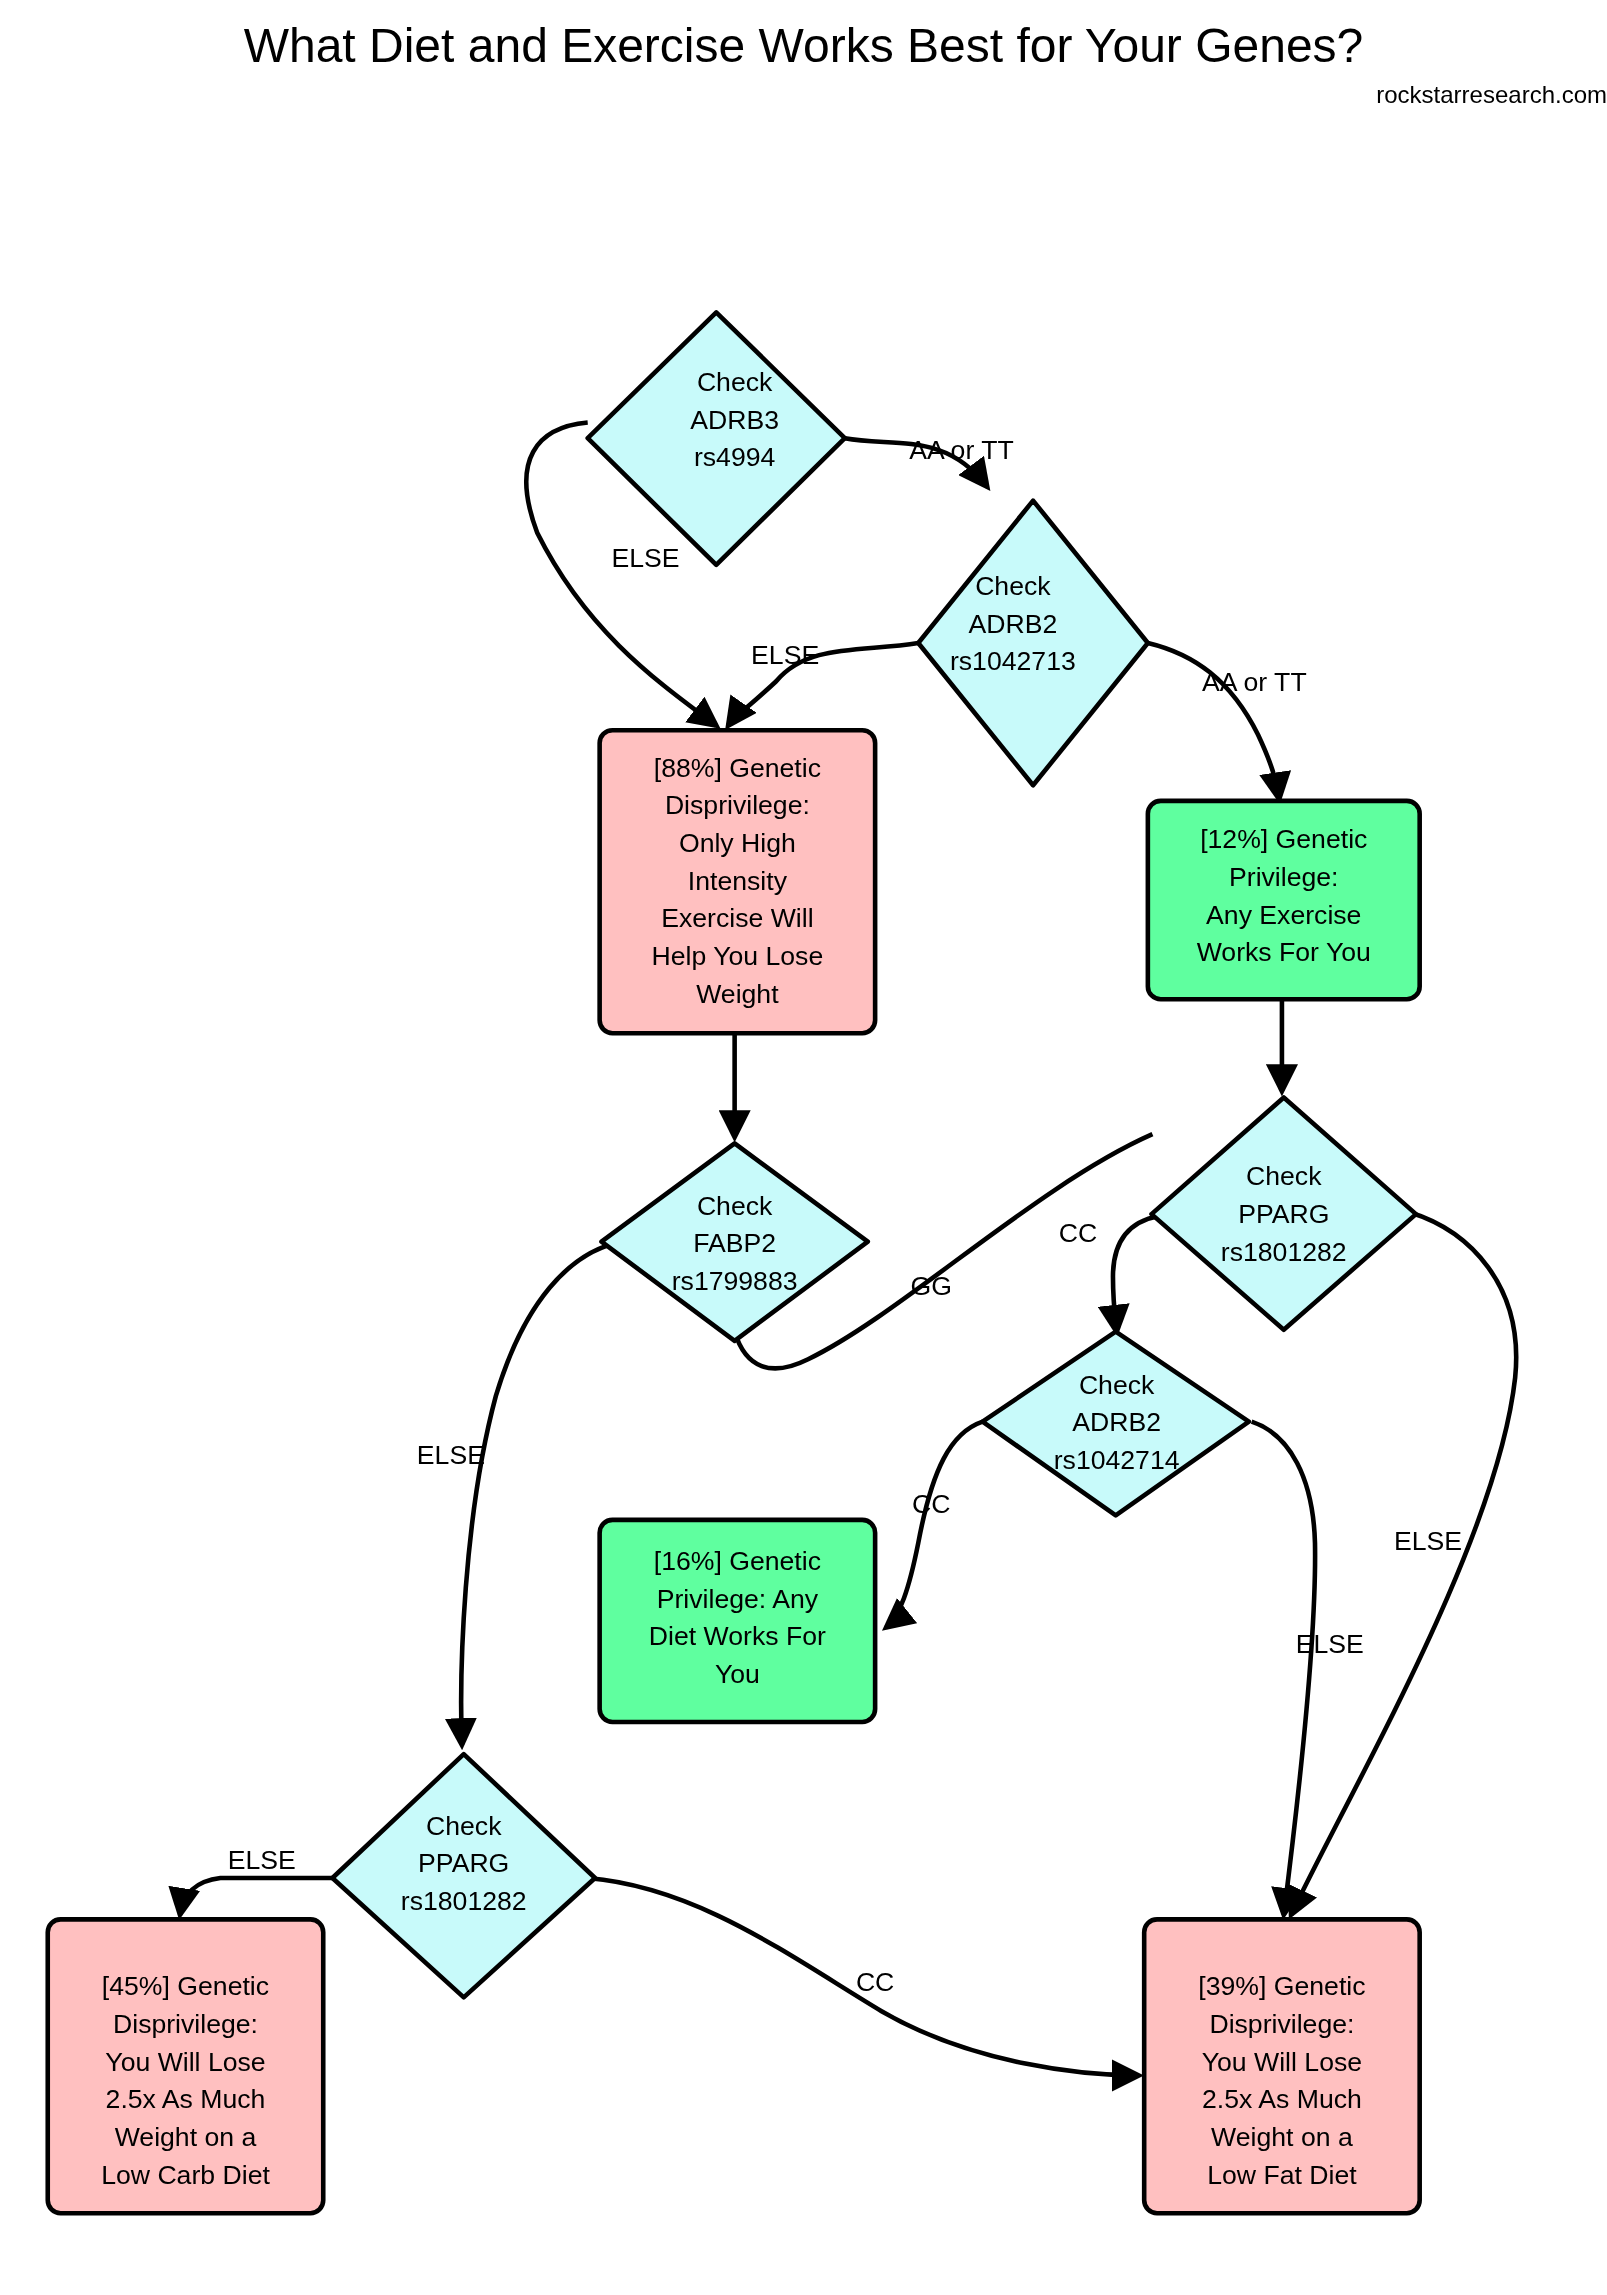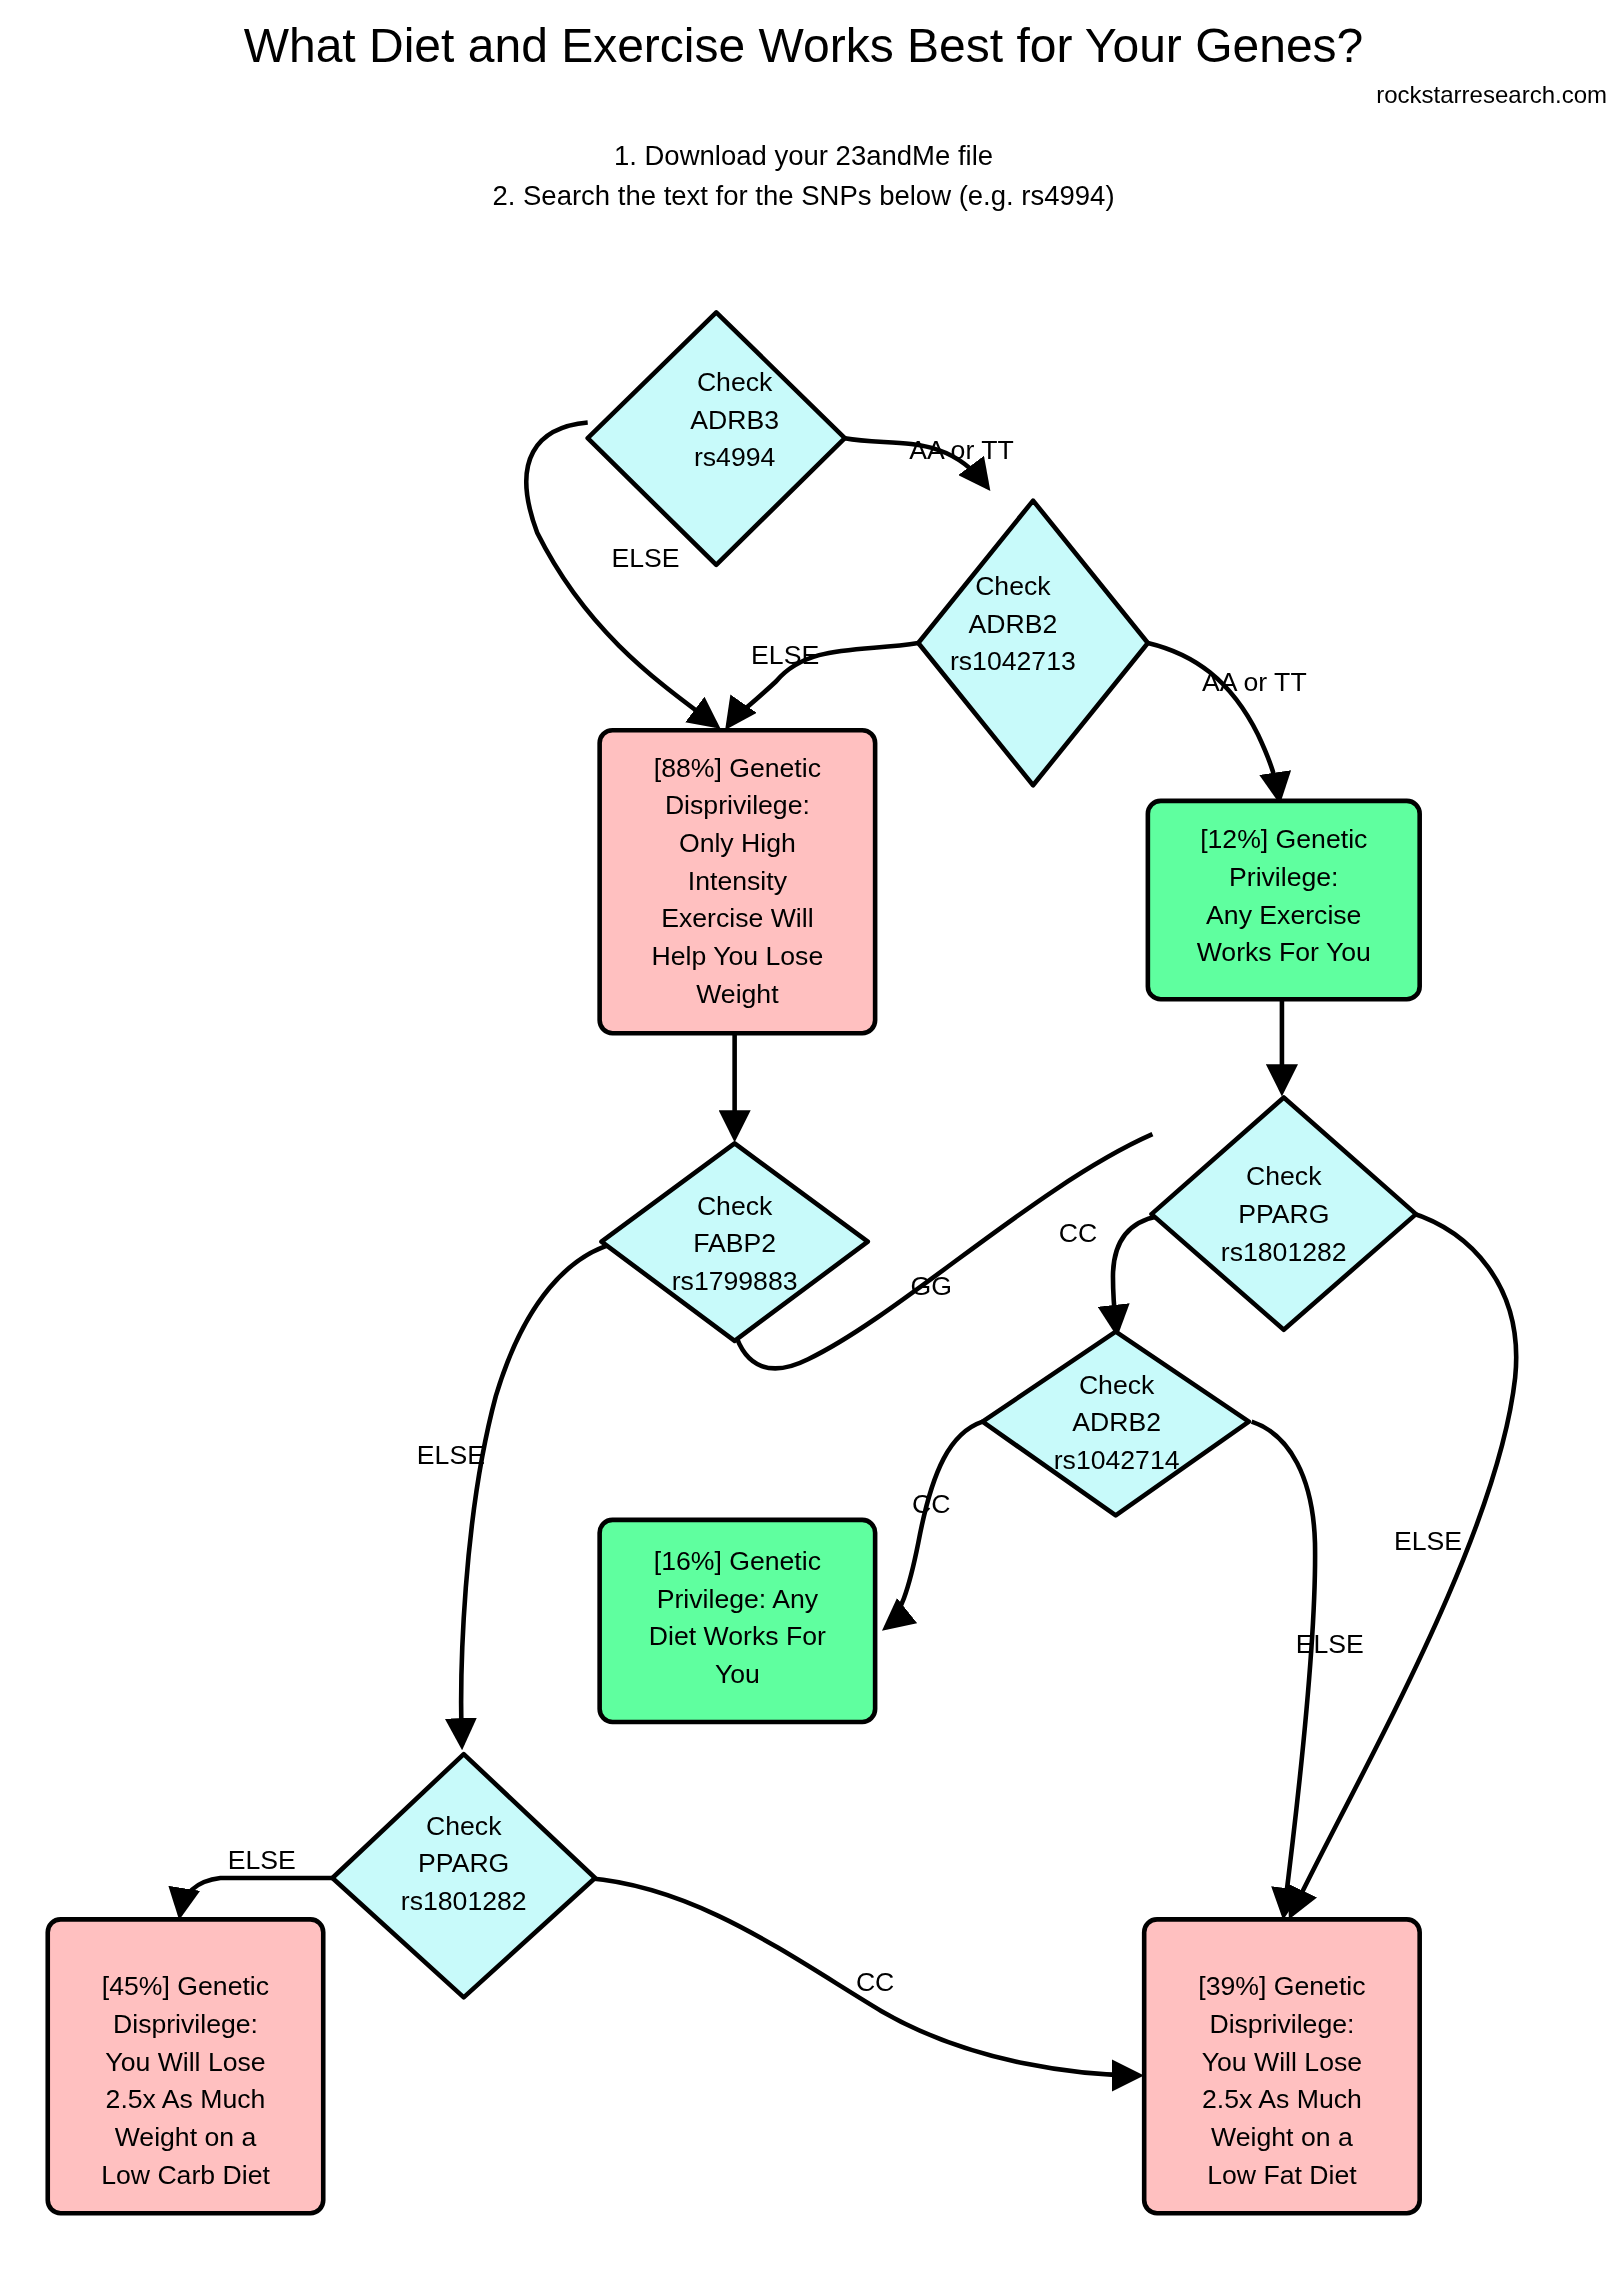--- a/index.html
+++ b/index.html
@@ -85,24 +85,20 @@
   .arrow-head { fill: #000000; stroke: none; }
 </style>
 </head>
 <body>
 
 <div id="page">
 
   <div class="header">
     <div class="title">What Diet and Exercise Works Best for Your Genes?</div>
     <div class="subtitle">rockstarresearch.com</div>
-    <div class="steps">
-      <span class="step-line">1. Download your 23andMe file</span>
-      <span class="step-line">2. Search the text for the SNPs below (e.g. rs4994)</span>
-    </div>
   </div>
 
   <svg id="flow" viewBox="0 0 1750 2500" xmlns="http://www.w3.org/2000/svg">
     <defs>
       <marker id="arrow" viewBox="0 0 12 12" refX="10" refY="6" markerWidth="7" markerHeight="7" orient="auto-start-reverse">
         <path d="M 0 0 L 12 6 L 0 12 z" class="arrow-head"></path>
       </marker>
     </defs>
 
     <g>

